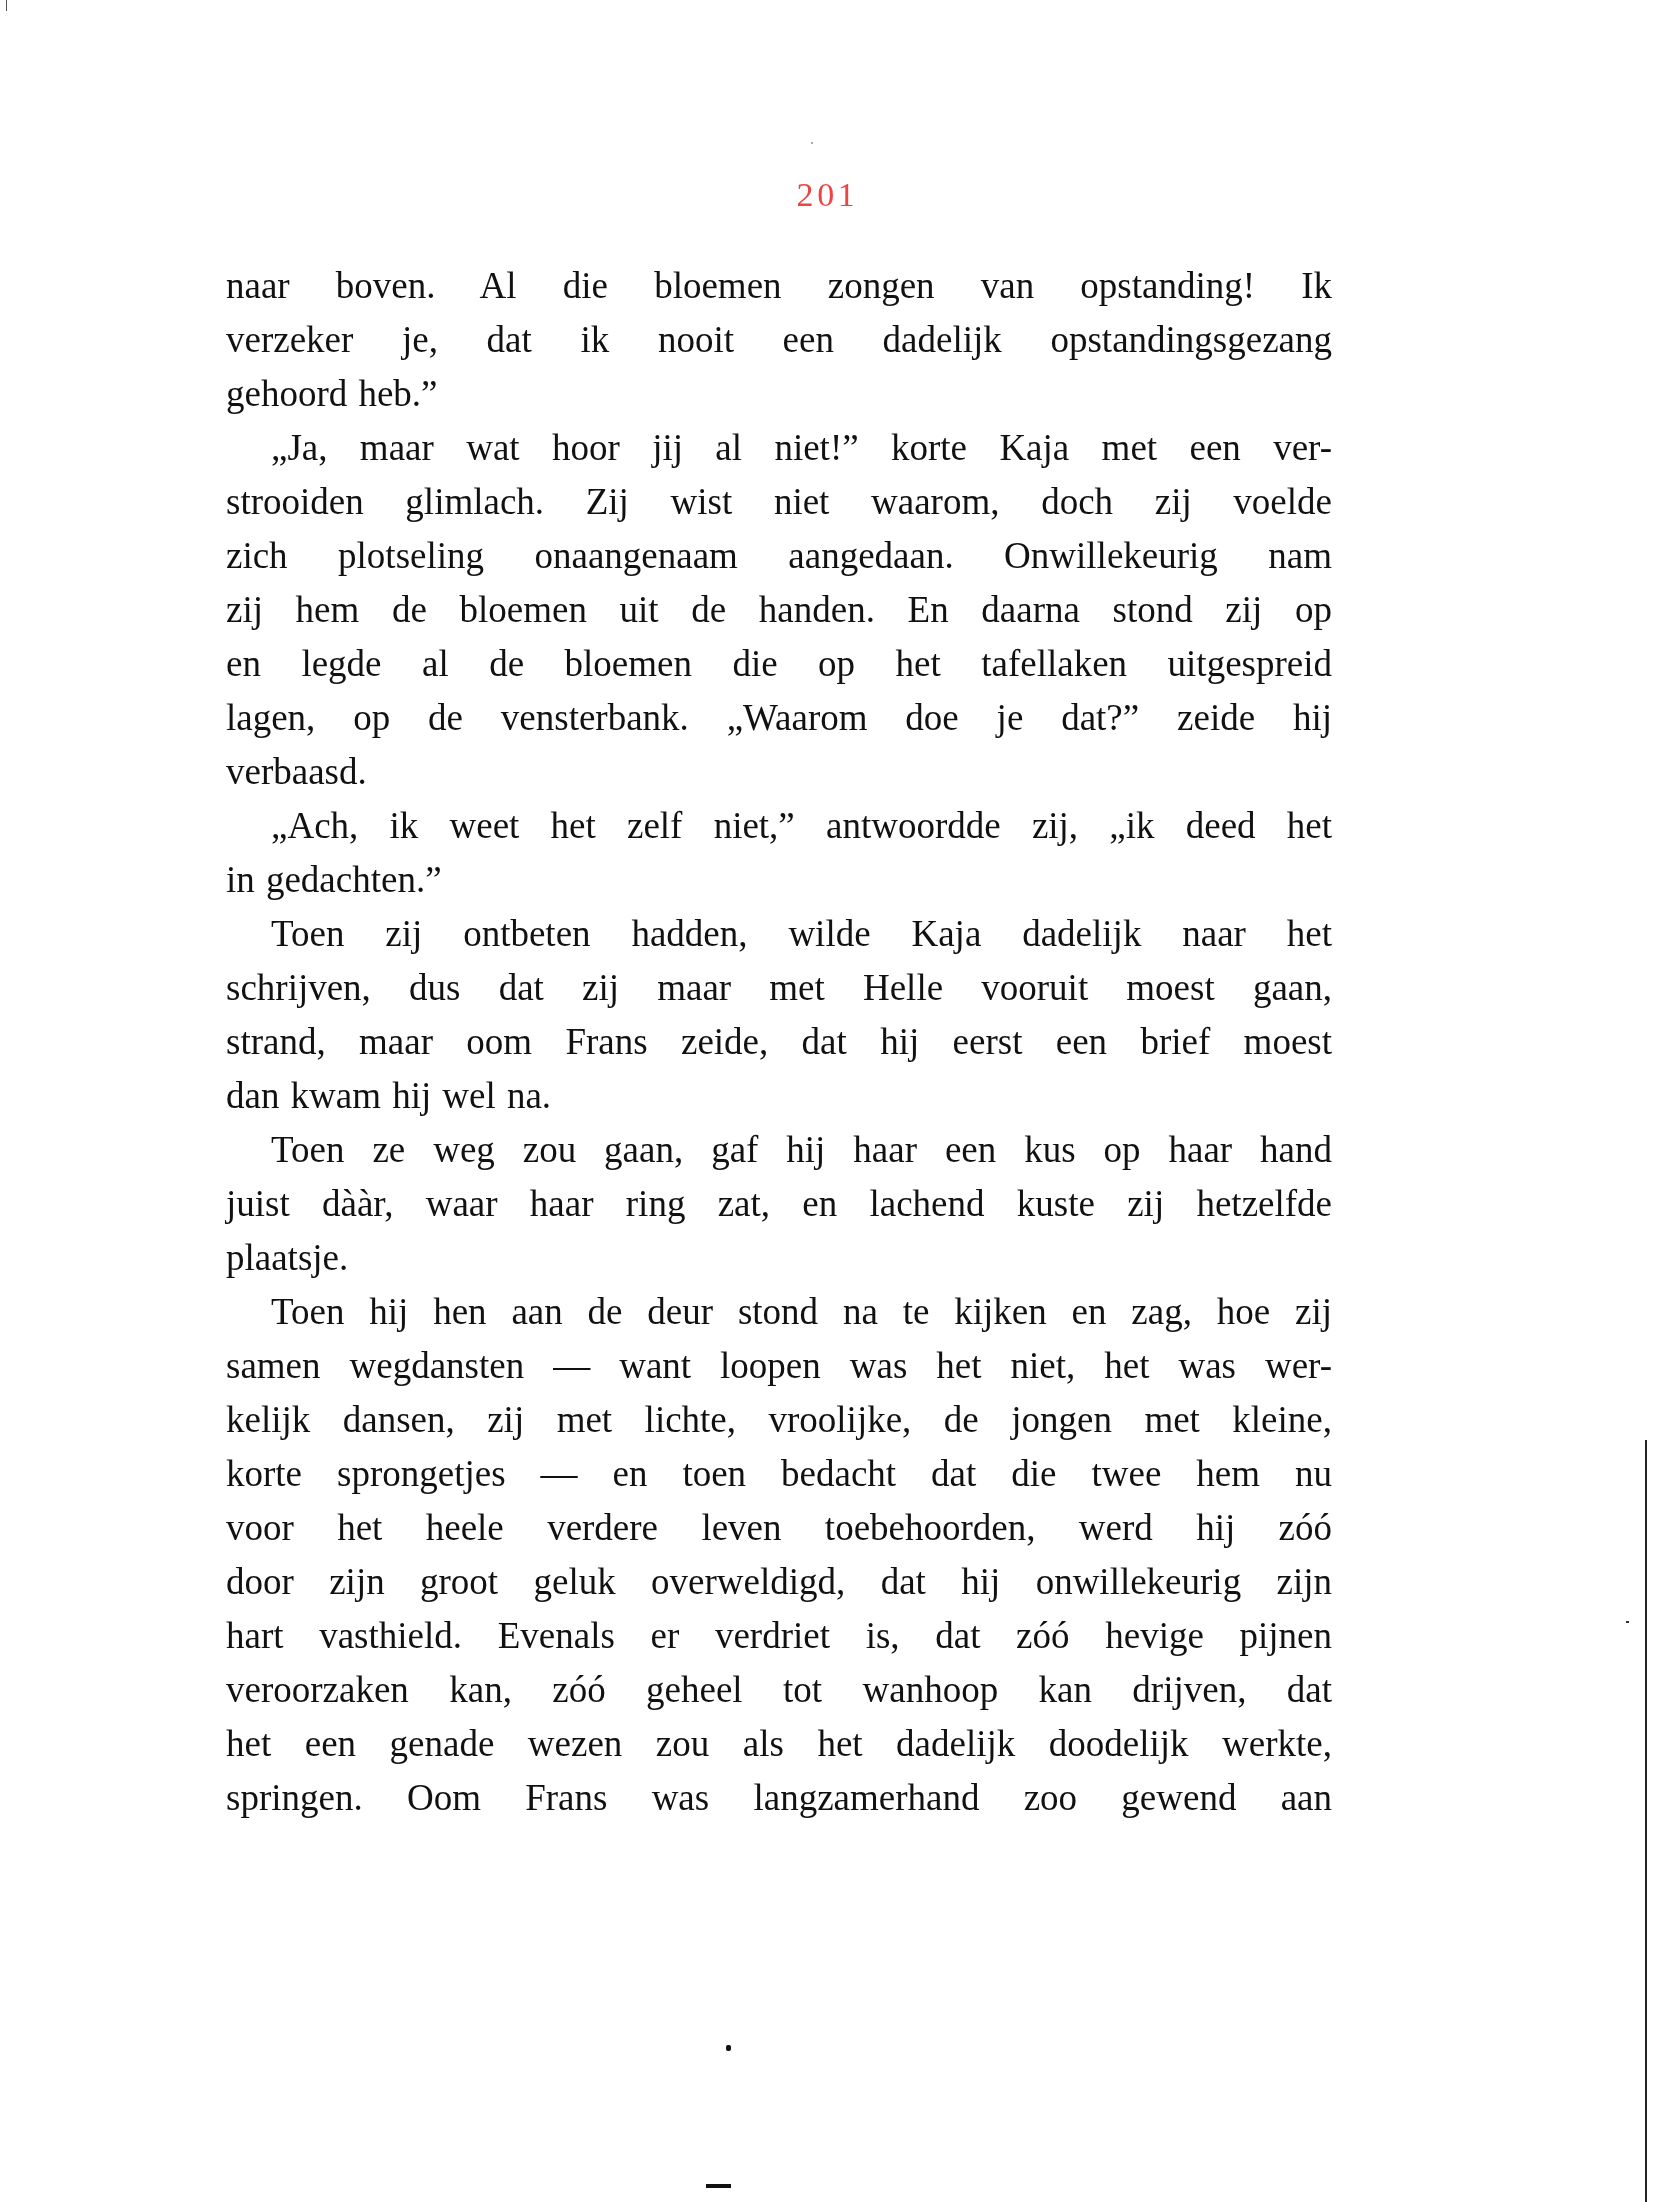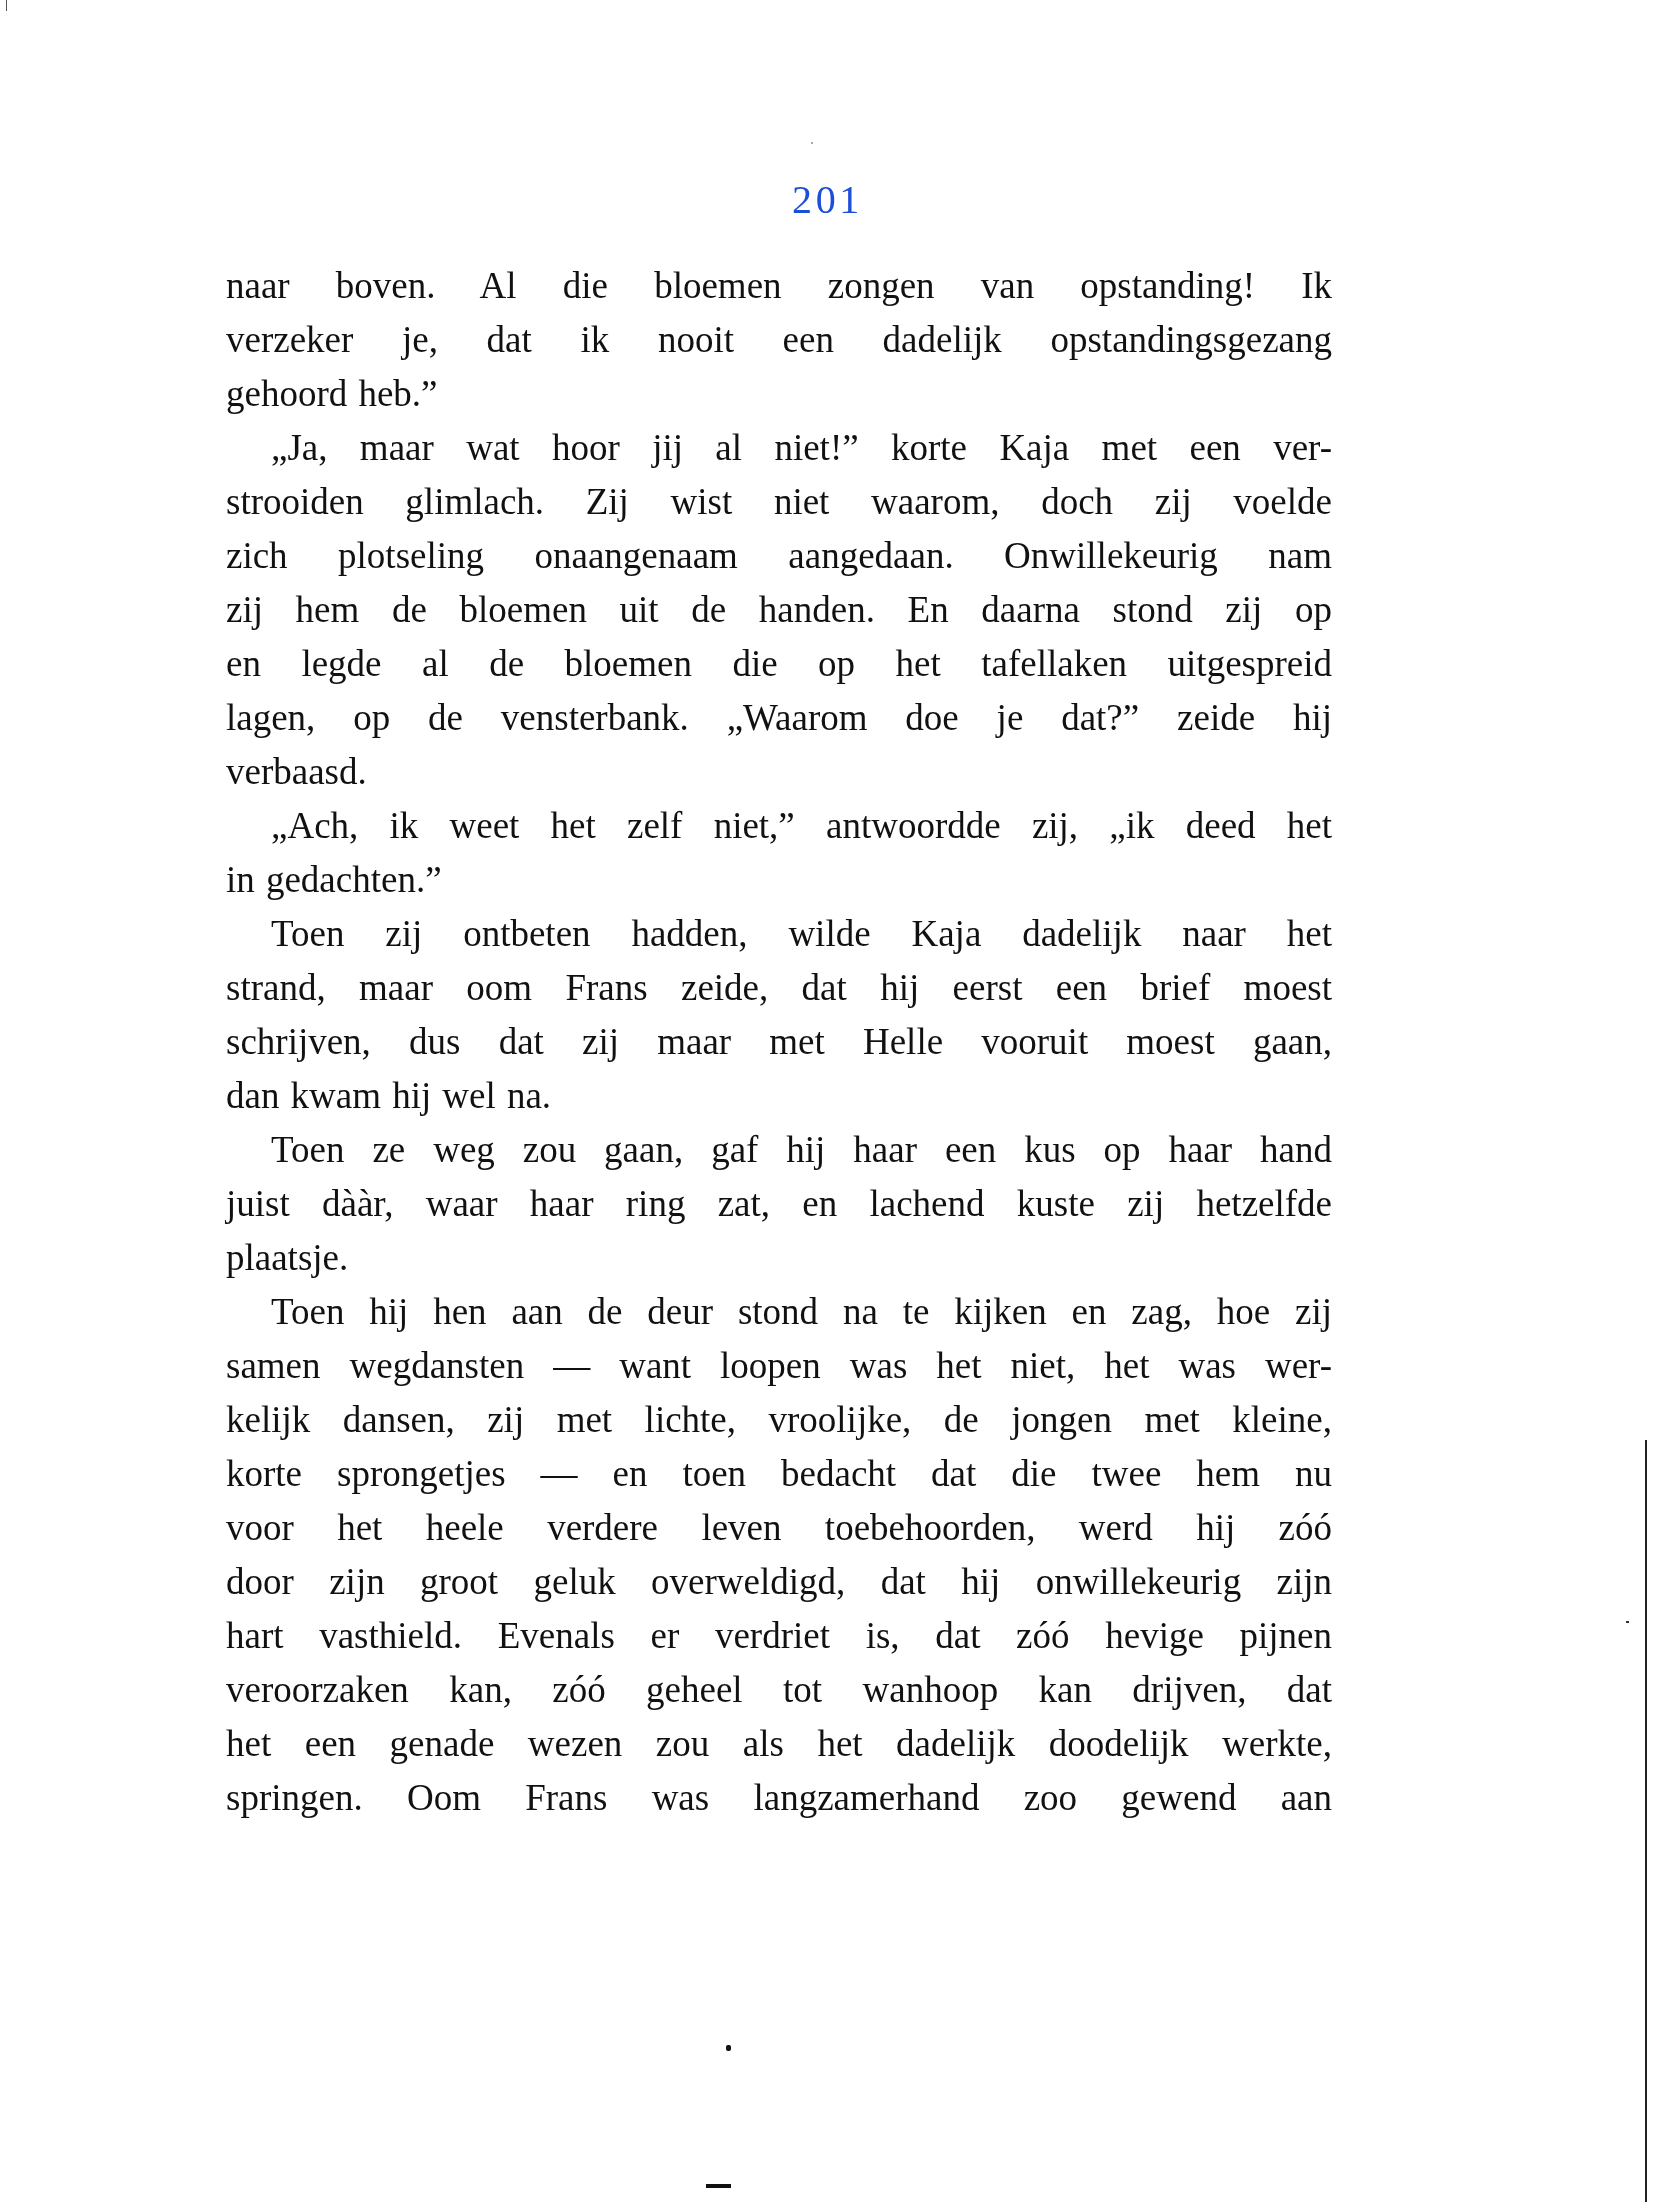--- a/index.html
+++ b/index.html
@@ -14,23 +14,23 @@
       overflow: hidden;
       font-family: "Liberation Serif", "DejaVu Serif", serif;
       color: #111111;
     }
     .page-number {
       position: absolute;
       top: 176px;
       left: 0;
       width: 1655px;
       text-align: center;
-      font-size: 40px;
+      font-size: 34px;
       letter-spacing: 3.7px;
-      color: #1d4ed8;
+      color: #ef4444;
     }
     .body-text {
       position: absolute;
       top: 259px;
       left: 226px;
       width: 1106px;
     }
     .line {
       display: block;
       height: 54px;
@@ -112,22 +112,22 @@
   <span class="line indent">„Ja, maar wat hoor jij al niet!” korte Kaja met een ver-</span>
   <span class="line">strooiden glimlach. Zij wist niet waarom, doch zij voelde</span>
   <span class="line">zich plotseling onaangenaam aangedaan. Onwillekeurig nam</span>
   <span class="line">zij hem de bloemen uit de handen. En daarna stond zij op</span>
   <span class="line">en legde al de bloemen die op het tafellaken uitgespreid</span>
   <span class="line">lagen, op de vensterbank. „Waarom doe je dat?” zeide hij</span>
   <span class="line last">verbaasd.</span>
   <span class="line indent">„Ach, ik weet het zelf niet,” antwoordde zij, „ik deed het</span>
   <span class="line last">in gedachten.”</span>
   <span class="line indent">Toen zij ontbeten hadden, wilde Kaja dadelijk naar het</span>
+  <span class="line">schrijven, dus dat zij maar met Helle vooruit moest gaan,</span>
   <span class="line">strand, maar oom Frans zeide, dat hij eerst een brief moest</span>
-  <span class="line">schrijven, dus dat zij maar met Helle vooruit moest gaan,</span>
   <span class="line last">dan kwam hij wel na.</span>
   <span class="line indent">Toen ze weg zou gaan, gaf hij haar een kus op haar hand</span>
   <span class="line">juist dààr, waar haar ring zat, en lachend kuste zij hetzelfde</span>
   <span class="line last">plaatsje.</span>
   <span class="line indent">Toen hij hen aan de deur stond na te kijken en zag, hoe zij</span>
   <span class="line">samen wegdansten — want loopen was het niet, het was wer-</span>
   <span class="line">kelijk dansen, zij met lichte, vroolijke, de jongen met kleine,</span>
   <span class="line">korte sprongetjes — en toen bedacht dat die twee hem nu</span>
   <span class="line">voor het heele verdere leven toebehoorden, werd hij zóó</span>
   <span class="line">door zijn groot geluk overweldigd, dat hij onwillekeurig zijn</span>

